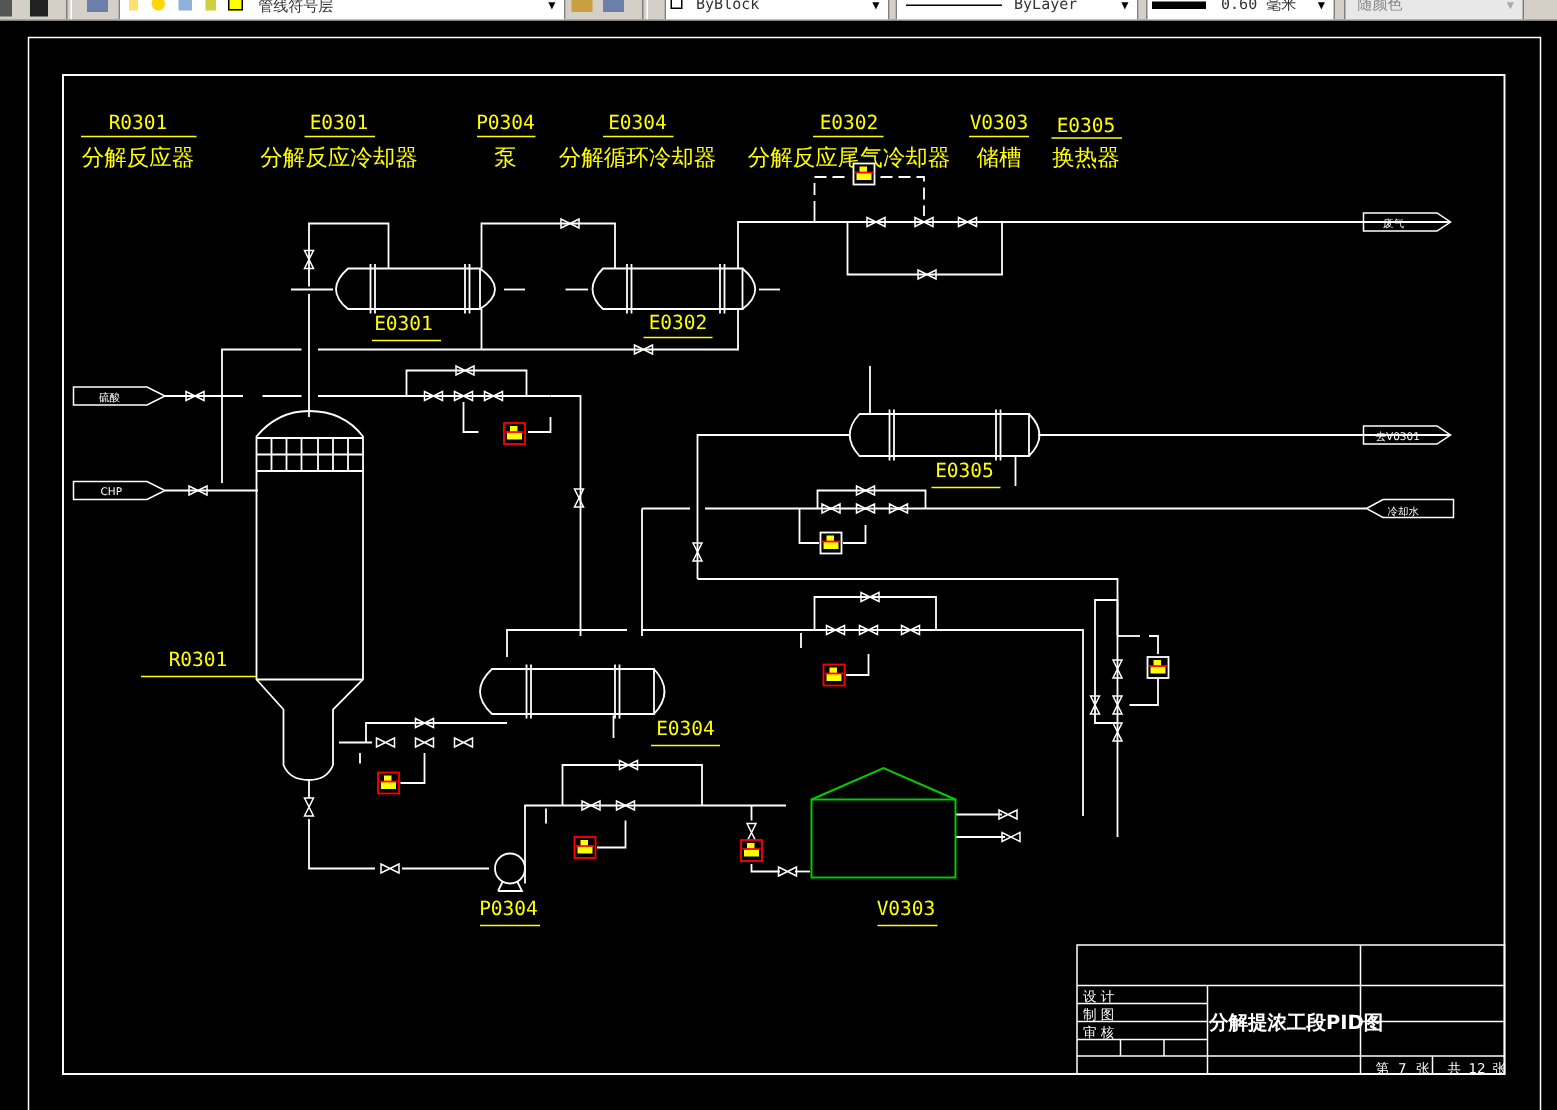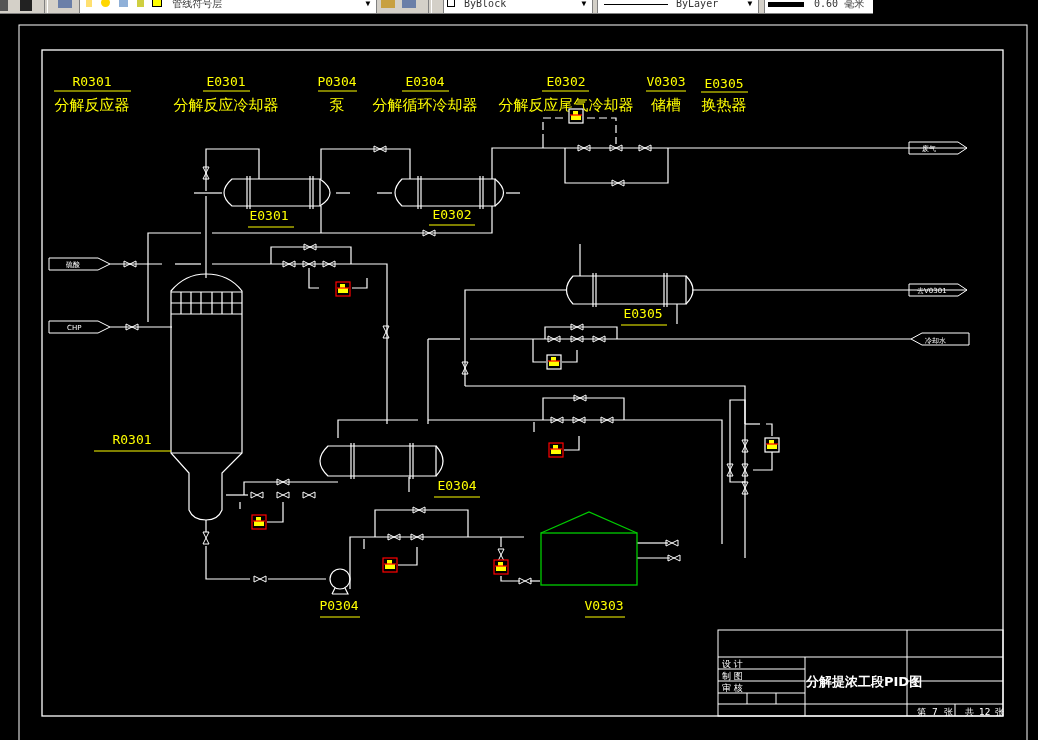--- a/index.html
+++ b/index.html
@@ -1,17 +1,17 @@
 <!DOCTYPE html>
 <html><head>
 <meta charset="utf-8">
 <style>
   html,body{margin:0;padding:0;background:#000;}
   body{width:1038px;height:740px;position:relative;overflow:hidden;font-family:"DejaVu Sans",sans-serif;}
-  #toolbar{position:absolute;left:0;top:0;width:873px;height:13px;background:#d4d0c8;border-bottom:1px solid #808080;overflow:hidden;}
+  #toolbar{position:absolute;left:0;top:0;width:1038px;height:13px;background:#d4d0c8;border-bottom:1px solid #808080;overflow:hidden;}
   .tb-sep{position:absolute;top:0;width:2px;height:13px;border-left:1px solid #808080;border-right:1px solid #fff;}
   .tb-combo{position:absolute;top:-4px;height:16px;background:#fff;border:1px solid #808080;font-family:"DejaVu Sans Mono",monospace;font-size:10px;color:#333;line-height:14px;white-space:nowrap;overflow:hidden;}
   .tb-combo .arrow{position:absolute;right:2px;top:0;width:12px;height:14px;font-size:8px;line-height:14px;text-align:center;color:#000;}
   .tb-icon{position:absolute;top:-3px;width:14px;height:14px;}
   #canvas{position:absolute;left:0;top:20px;width:1038px;height:726px;background:#000;}
   svg{position:absolute;left:0;top:0;}
   .ylab{fill:#ffff00;font-family:"DejaVu Sans Mono",monospace;}
   .ytxt{fill:#ffff00;font-family:"DejaVu Sans",sans-serif;}
   .wtxt{fill:#fff;font-family:"DejaVu Sans",sans-serif;}
 </style>

